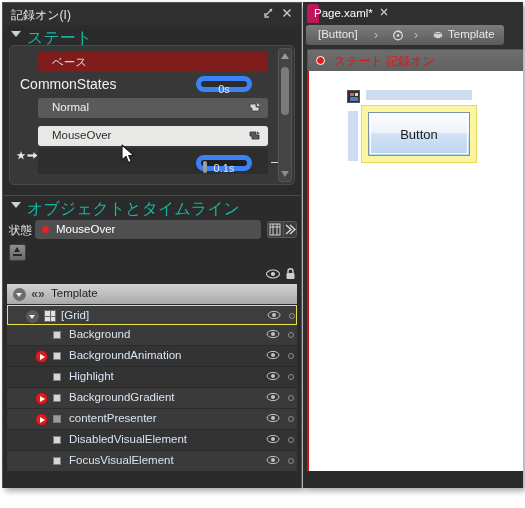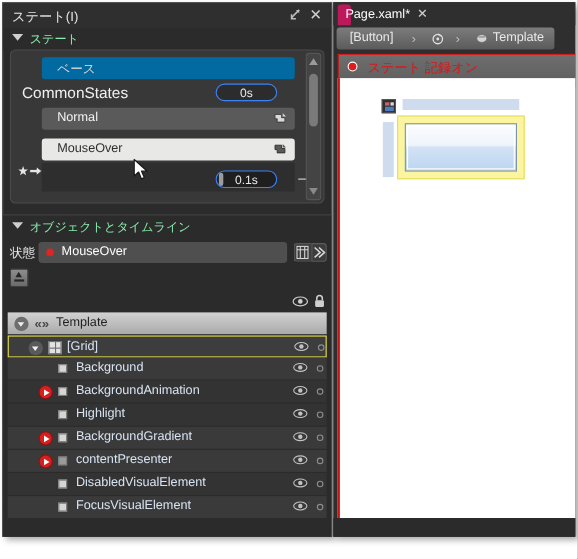--- a/index.html
+++ b/index.html
@@ -75,22 +75,22 @@
     top: 6px;
     width: 0; height: 0;
     border-left: 5px solid transparent;
     border-right: 5px solid transparent;
     border-top: 6px solid #cfcfcf;
   }
   .section-head .lbl {
     position: absolute;
     left: 24px;
     top: 3px;
-    color: #86efac;
-    font-size: 11px;
+    color: #14b8a6;
+    font-size: 16px;
     font-family: Liberation Serif, serif;
   }
 
   
   #states-section {
     position: absolute;
     left: 0; top: 22px;
     width: 298px;
     height: 166px;
   }
@@ -121,38 +121,38 @@
     top: 3px;
     font-size: 11.5px;
   }
   .state-row .hand {
     position: absolute;
     right: 6px;
     top: 3px;
     width: 14px;
     height: 14px;
   }
-  .row-base      { top: 6px;  background: #0369a1; }
+  .row-base      { top: 6px;  background: #7f1d1d; }
   .row-base .nm  { color: #dcdcdc; }
   .row-normal    { top: 52px; background: #5a5a5a; }
   .row-normal .nm{ color: #f2f2f2; }
   .row-mouseover { top: 80px; background: #e8e8e6; }
   .row-mouseover .nm { color: #2e2e2e; }
 
   .group-label {
     position: absolute;
     left: 10px;
     top: 30px;
     color: #f0f0f0;
     font-size: 14px;
   }
   .time-chip {
     position: absolute;
     background: #2c2c2c;
-    border: 1px solid #3b82f6;
+    border: 5px solid #3b82f6;
     border-radius: 9px;
     height: 16px;
     color: #e8e8e8;
     font-size: 11px;
     text-align: center;
     line-height: 16px;
     box-sizing: border-box;
   }
   #chip-0s  { left: 186px; top: 30px;  width: 56px; }
   #chip-01s { left: 186px; top: 109px; width: 56px; background:#1f1f1f; }
@@ -613,21 +613,21 @@
   .icon-svg { display: block; }
 </style>
 </head>
 <body>
 
 <div id="root">
 
   <div id="left-panel">
 
     <div class="panel-titlebar">
-      <span class="panel-title-text">ステート(I)</span>
+      <span class="panel-title-text">記録オン(I)</span>
       <span class="title-btn popout">
         <svg class="icon-svg" width="12" height="12" viewBox="0 0 12 12">
           <path d="M2 9 L9 2" stroke="#bdbdbd" stroke-width="1.4" fill="none"></path>
           <path d="M6 2 L9 2 L9 5 Z" fill="#bdbdbd"></path>
           <path d="M2 6 L2 10 L6 10" stroke="#bdbdbd" stroke-width="1.3" fill="none"></path>
         </svg>
       </span>
       <span class="title-btn close">
         <svg class="icon-svg" width="12" height="12" viewBox="0 0 12 12">
           <path d="M2.5 2.5 L9.5 9.5 M9.5 2.5 L2.5 9.5" stroke="#cdcdcd" stroke-width="1.4"></path>
@@ -915,20 +915,21 @@
         <span class="q1"></span>
           <span class="q2"></span>
           <span class="q3"></span>
       </span>
       <span id="ph-bar-top"></span>
       <span id="ph-bar-left"></span>
 
       <div id="sel-frame">
         <div id="xbutton">
           <span class="inner"></span>
+          <span class="cap">Button</span>
         </div>
       </div>
     </div>
 
     <div id="canvas-bottom"></div>
   </div>
 
 </div>
 
 </body></html>

